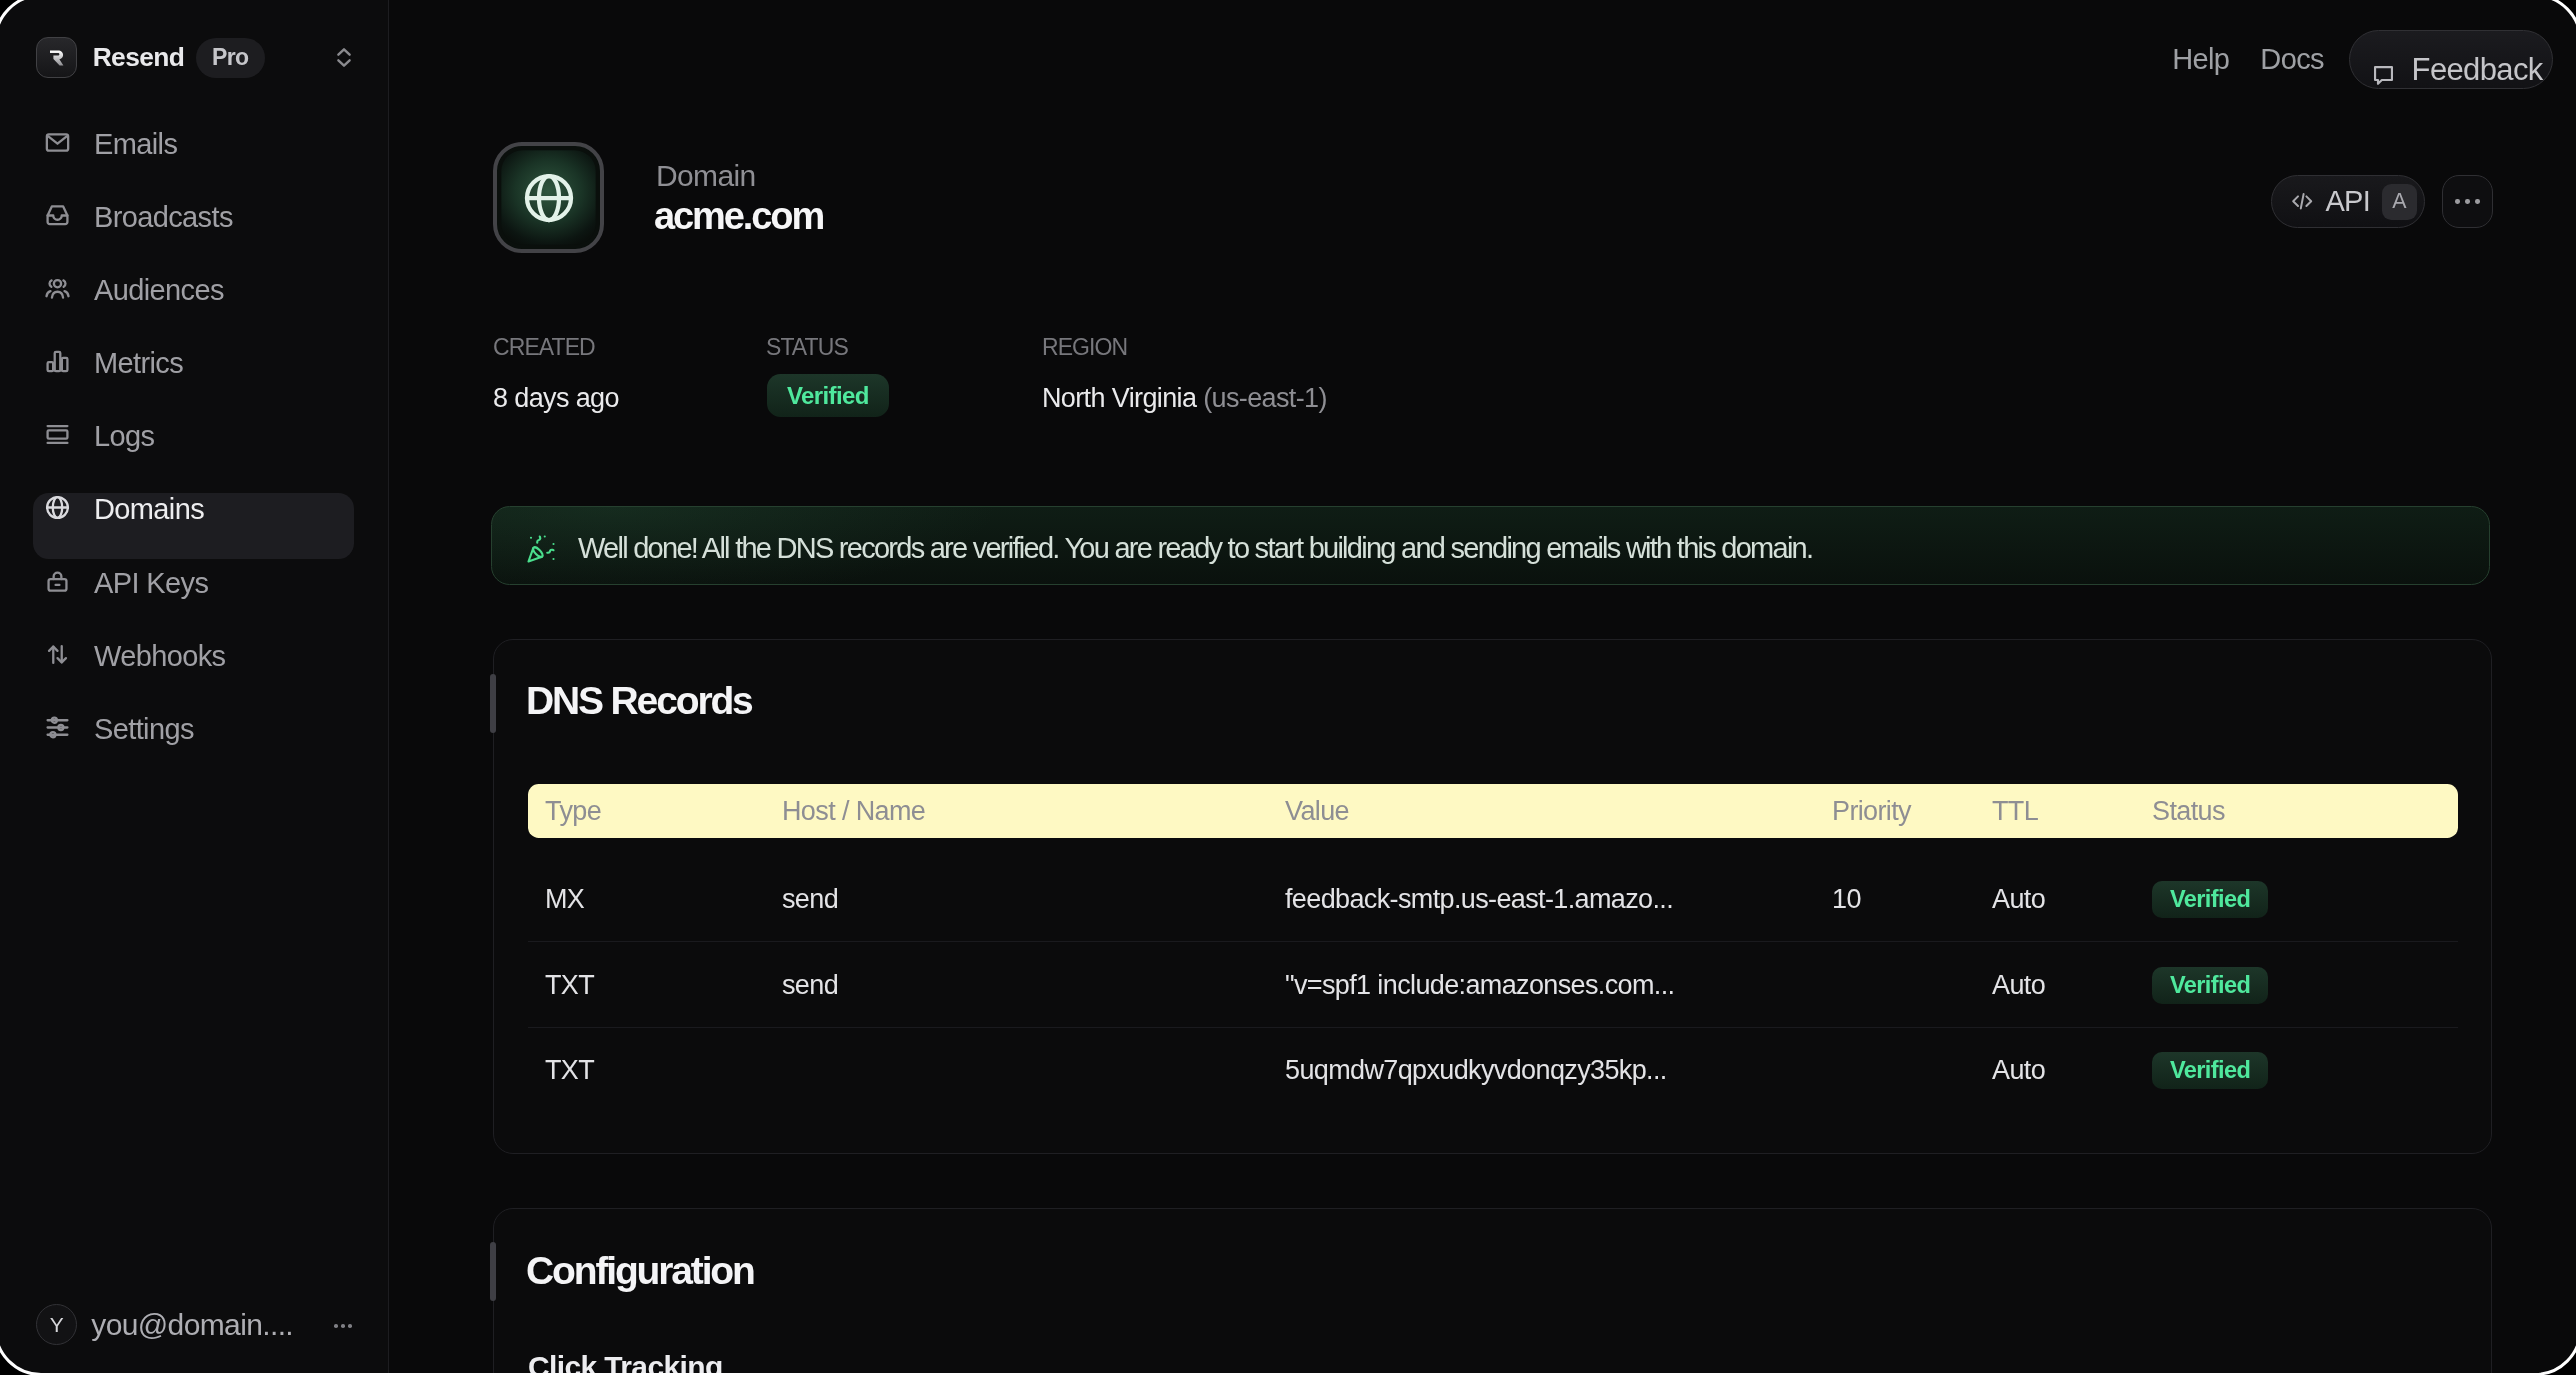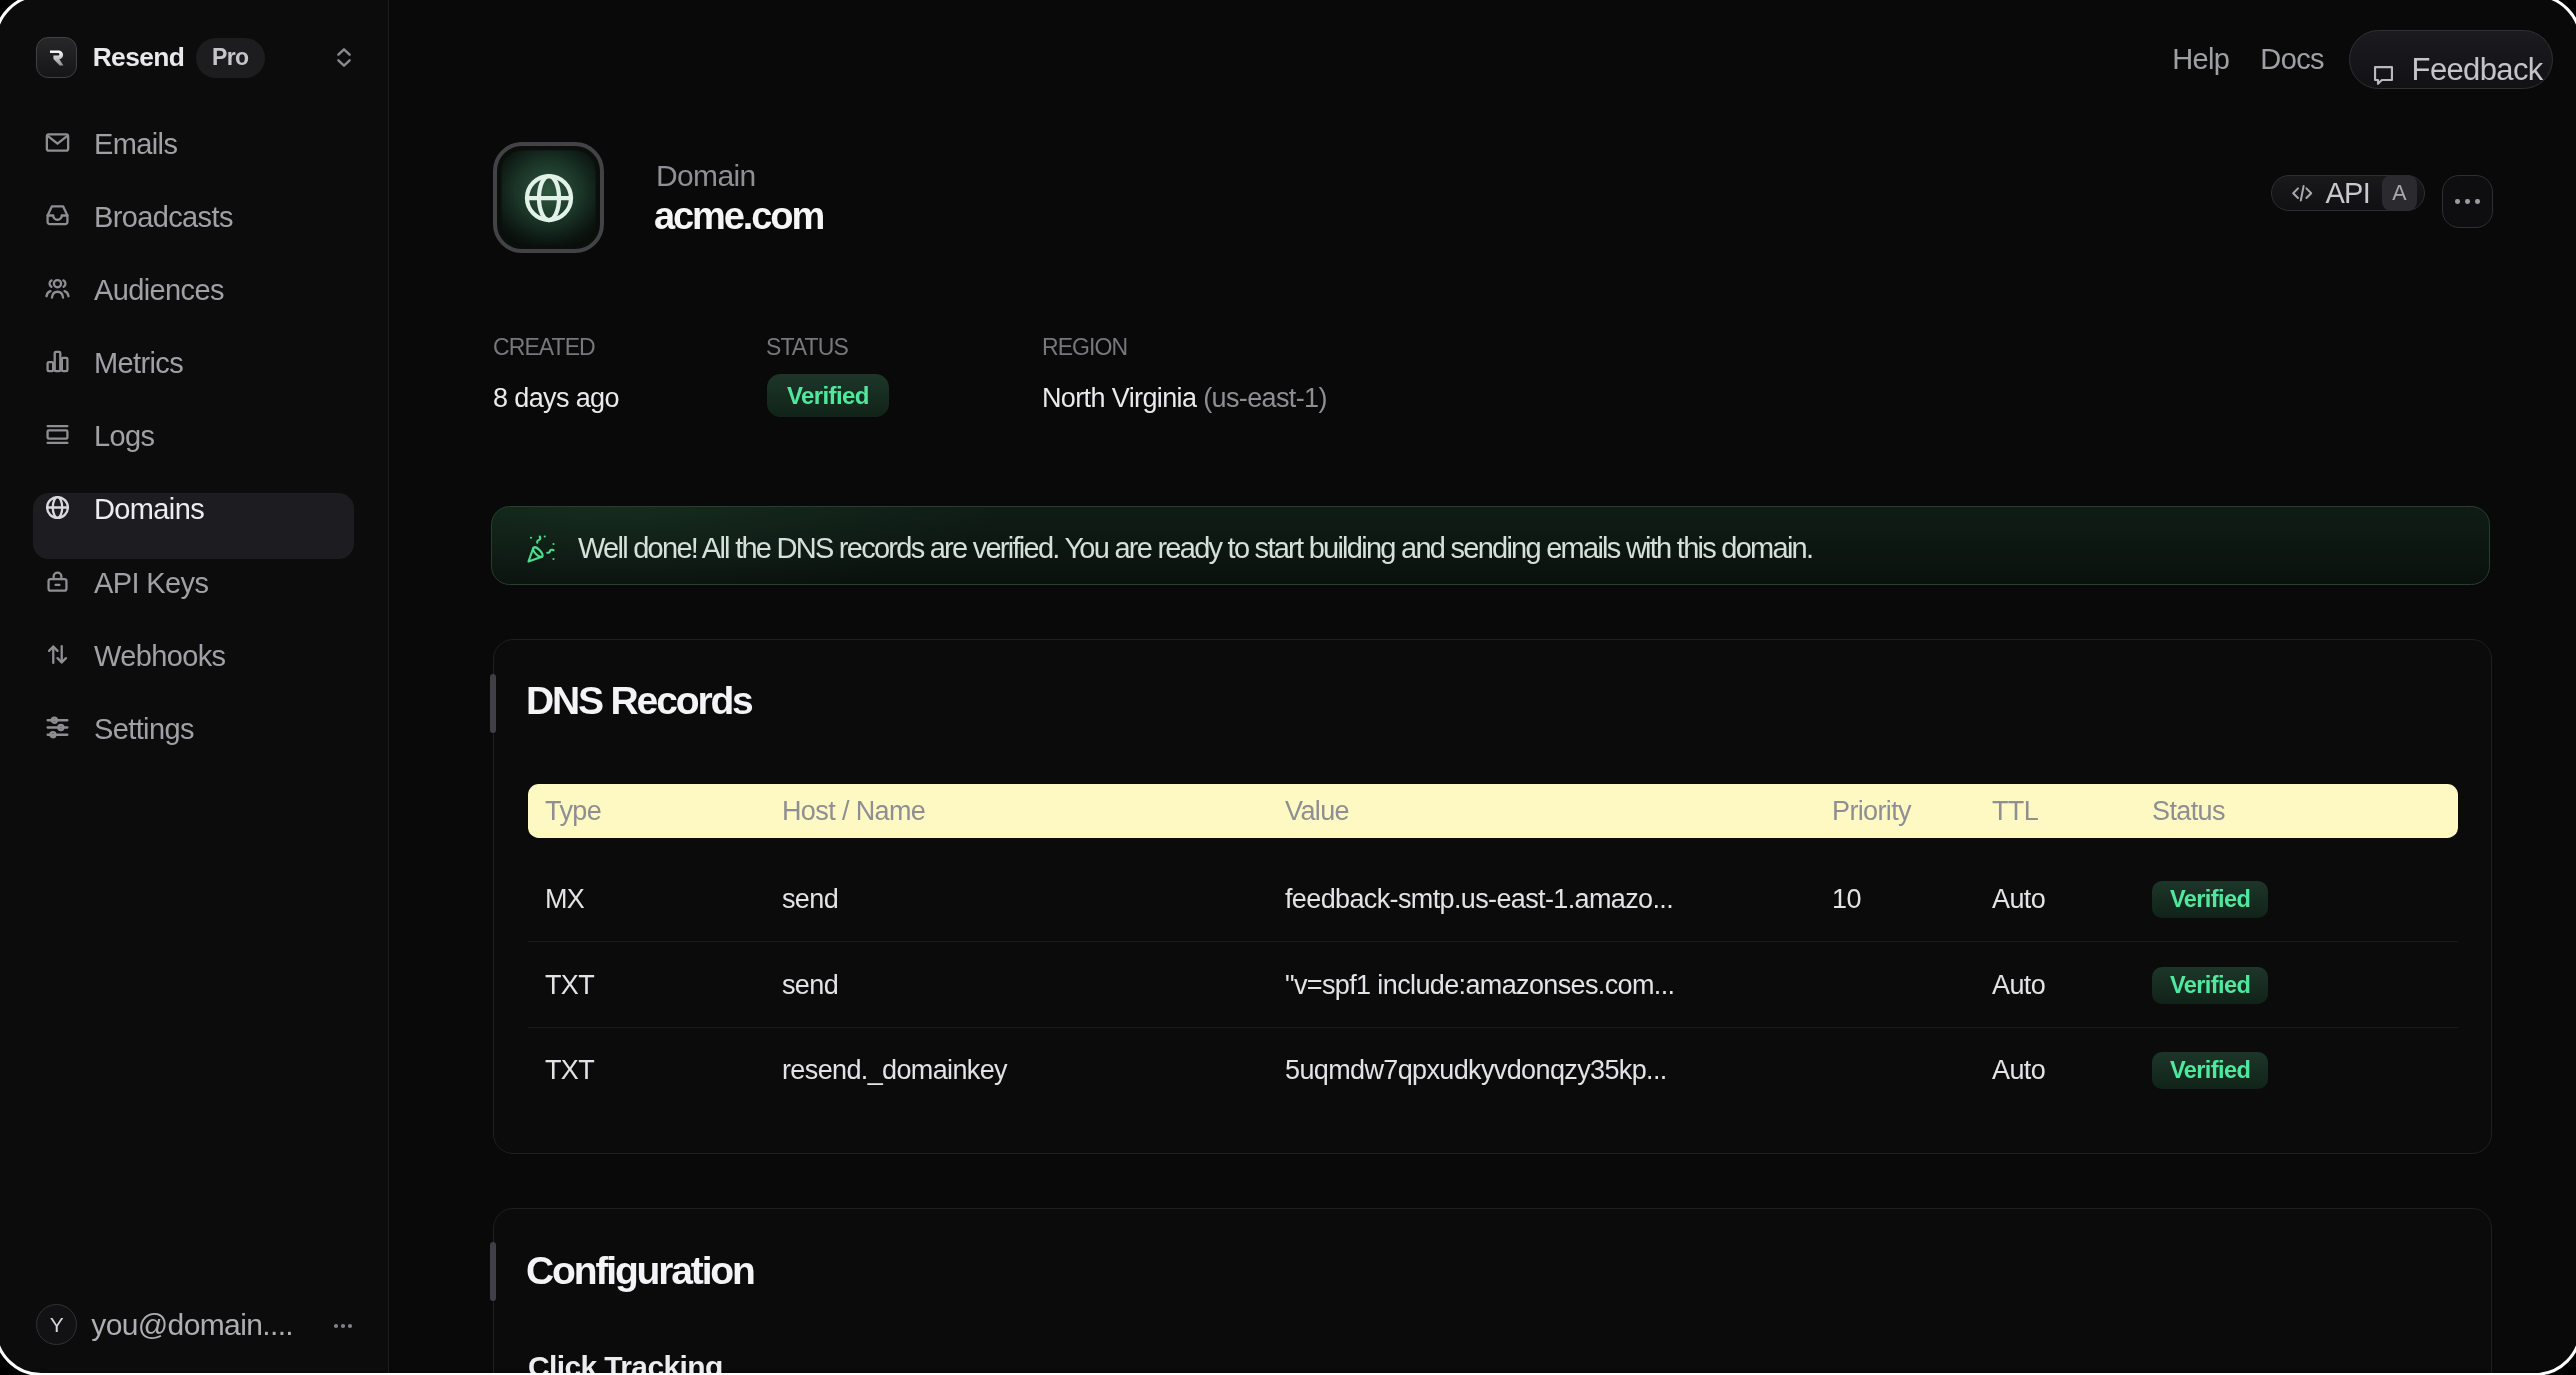--- a/index.html
+++ b/index.html
@@ -92,21 +92,21 @@
     background:
       radial-gradient(64px 59px at 50% 44%, #30573f 0%, #1a3426 52%, #0c1511 88%, #0a0f0c 100%);
     box-shadow:inset 0 0 0 4.3px #0a0f0c;
     display:flex; align-items:center; justify-content:center;
   }
   .domain-tile .globe { width:60px; height:60px; color:#e3f2e9; }
   .domain-eyebrow { position:absolute; left:656px; top:159px; font-size:30px; color:#8f8f94; }
   .domain-title { position:absolute; left:654px; top:195px; font-size:38px; font-weight:600; color:#f6f6f7; letter-spacing:-0.055em; }
 
   .api-btn {
-    position:absolute; left:2271px; top:175px; height:36px; border-radius:26.4px;
+    position:absolute; left:2271px; top:175px; height:53px; border-radius:26.4px;
     border:1.4px solid #2f2f33;
     background:linear-gradient(180deg,#19191c 0%,#101013 100%);
     display:flex; align-items:center; padding:0 7.1px 0 17px; cursor:pointer;justify-content:space-between;
   }
   .api-btn .code-ic { width:26.4px; height:26.4px; color:#a9a9ae; }
   .api-btn .api-label { margin-left:10px; margin-right:11.4px; font-size:29px; color:#c9c9cd; }
   .api-btn .key-badge {
     width:35px; height:36px; border-radius:9.3px; background:#2b2b2f;
     color:#a9a9af; font-size:21.4px; display:flex; align-items:center; justify-content:center;
   }
@@ -416,21 +416,20 @@
   <span class="cell c-value">"v=spf1 include:amazonses.com...</span>
   <span class="cell c-pri"></span>
   <span class="cell c-ttl">Auto</span>
   <span class="cell c-status">
       <span class="cell-badge">Verified</span>
     </span>
 </div>
 <div class="tbl-sep sep-2"></div>
 <div class="tbl-row row-3">
   <span class="cell c-type">TXT</span>
-  <span class="cell c-host">resend._domainkey</span>
   <span class="cell c-value">5uqmdw7qpxudkyvdonqzy35kp...</span>
   <span class="cell c-pri"></span>
   <span class="cell c-ttl">Auto</span>
   <span class="cell c-status">
       <span class="cell-badge">Verified</span>
     </span>
 </div>
 
 <div class="card card-config">
   <div class="card-accent"></div>

